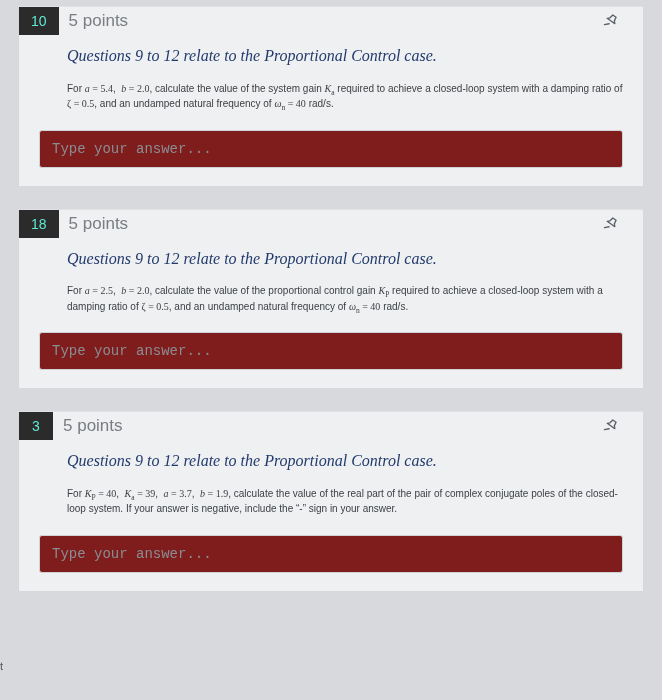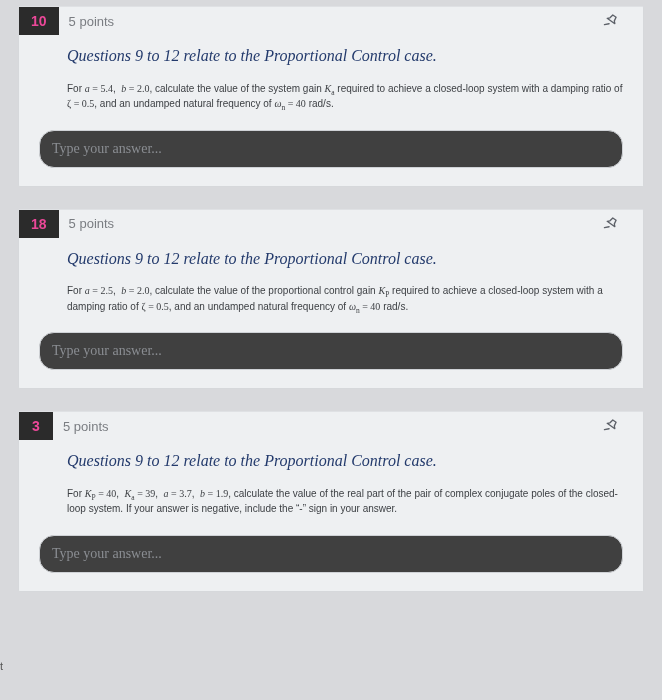--- a/index.html
+++ b/index.html
@@ -27,30 +27,30 @@
     display: flex;
     align-items: center;
     gap: 10px;
     margin-left: -20px;
     margin-top: -14px;
     margin-bottom: 10px;
     position: relative;
   }
   .q-number {
     background: #2b2b2b;
-    color: #ec4899;
-    font-weight: 700;
+    color: #5eead4;
+    font-weight: 400;
     font-size: 14px;
     padding: 6px 12px;
     min-width: 34px;
     text-align: center;
   }
   .points {
     color: #7a7d82;
-    font-size: 13px;
+    font-size: 17px;
   }
   .pin-wrap {
     position: absolute;
     right: 4px;
     top: 6px;
     cursor: pointer;
     color: #5c6068;
   }
   .pin-wrap svg { display: block; }
   .prompt-title {
@@ -67,24 +67,24 @@
     line-height: 1.55;
     margin: 0 0 18px 28px;
   }
   .body-text .math { font-family: Georgia, "Times New Roman", serif; }
   .body-text sub { font-size: 0.75em; line-height: 0; }
   .answer-input {
     width: 100%;
     padding: 10px 12px;
     font-size: 14px;
     color: #8a8d92;
-    background: #404040;
+    background: #7f1d1d;
     border: 1px solid #cfd2d6;
-    border-radius: 15px;
-    font-family: Liberation Serif, serif;
+    border-radius: 3px;
+    font-family: Liberation Mono, monospace;
   }
   .answer-input::placeholder { color: #8a8d92; }
   .answer-wrap { margin-left: 0; }
   .left-letters {
     position: absolute;
     left: 0;
     color: #555;
     font-size: 11px;
     line-height: 1.2;
   }

